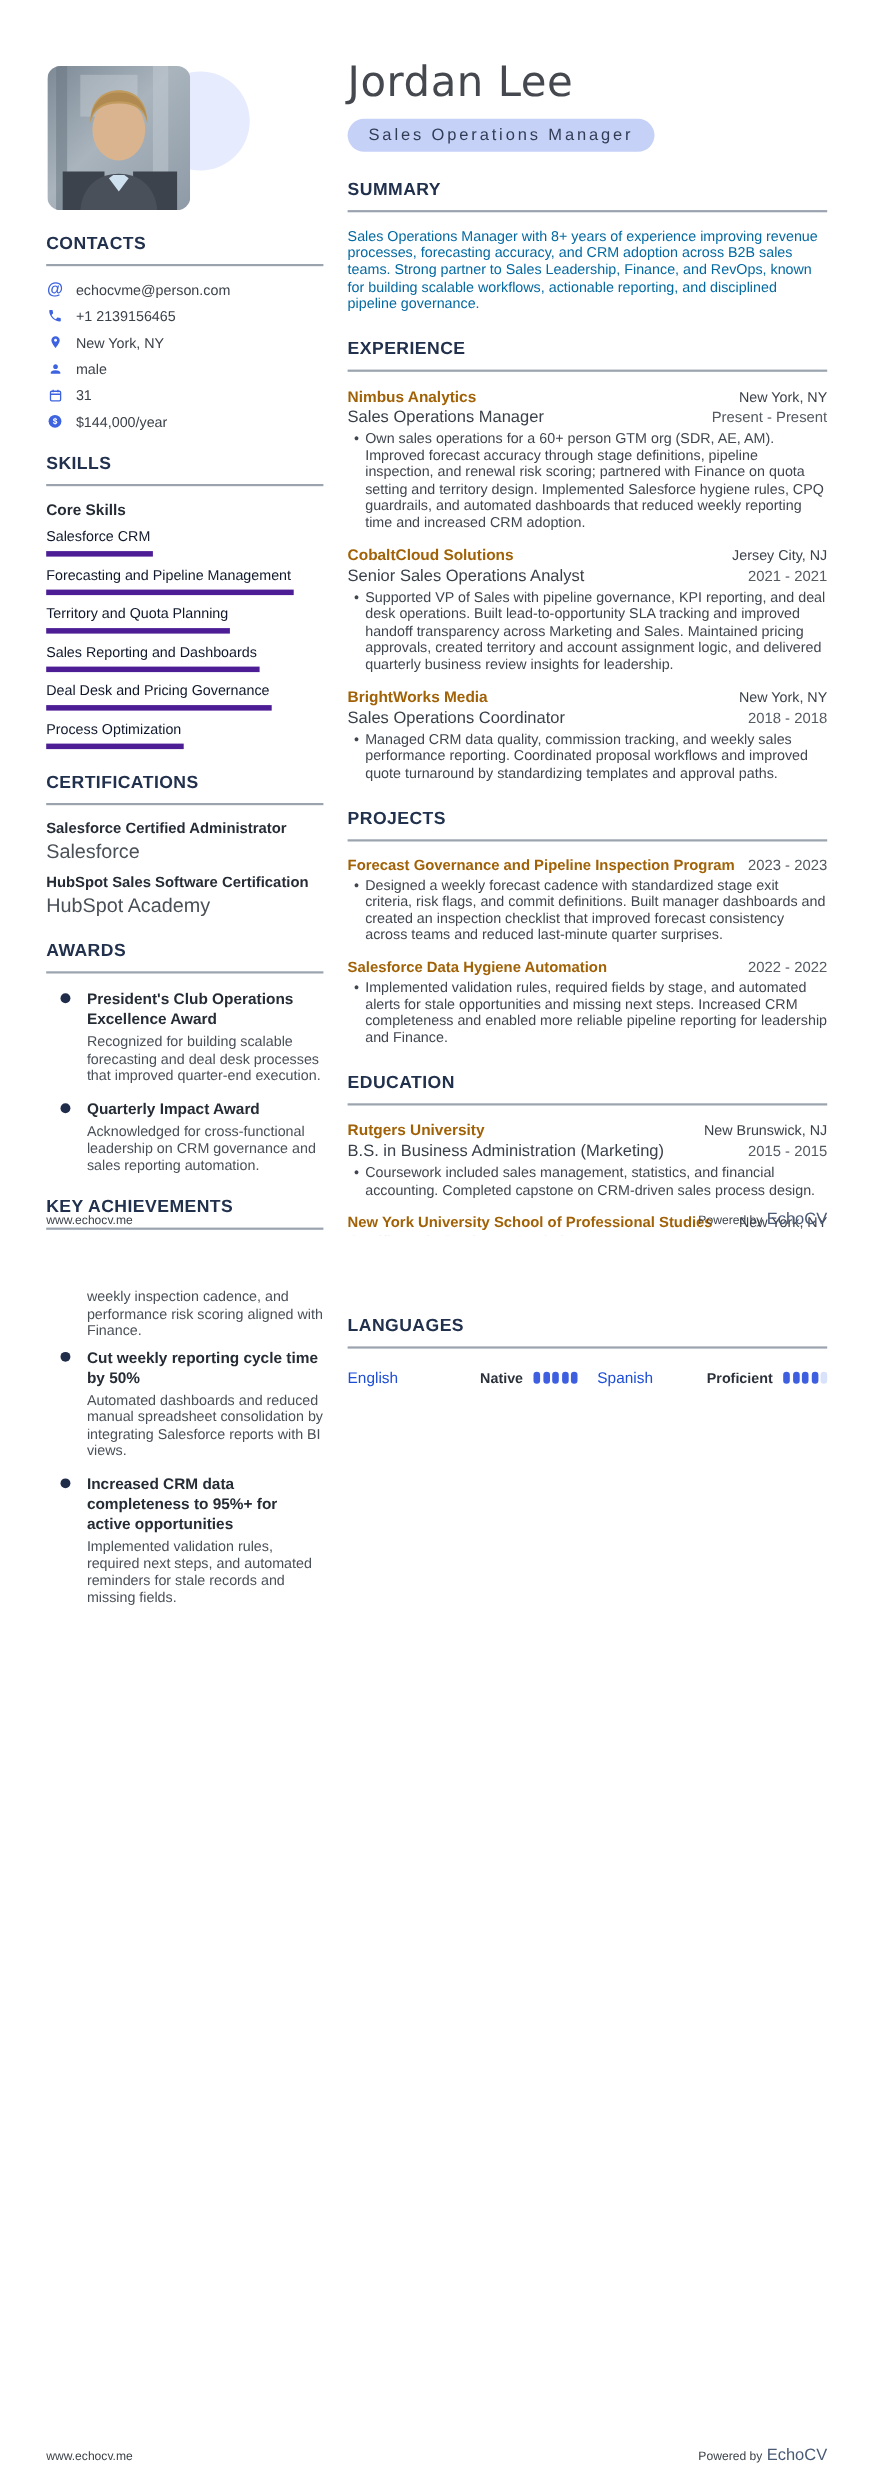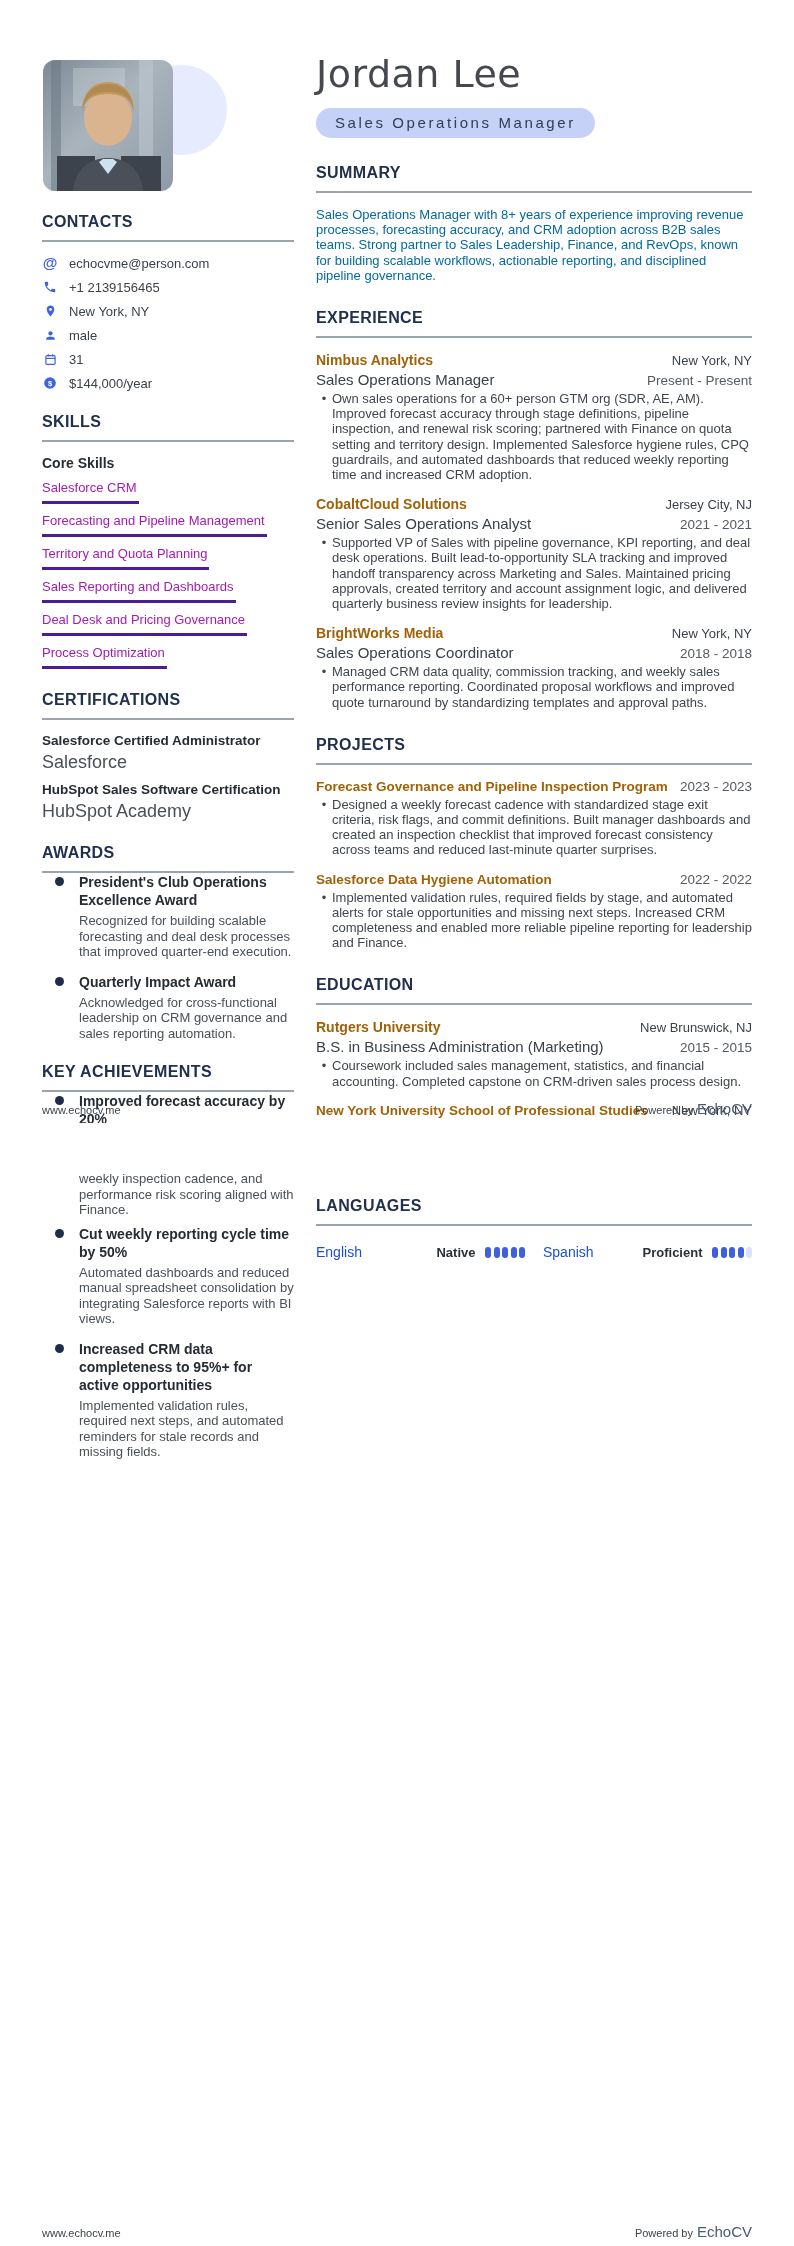--- a/index.html
+++ b/index.html
@@ -37,31 +37,31 @@
   .contact-list { margin-top:13px; }
   .contact-row { display:flex; align-items:center; margin-bottom:8px; height:16px; }
   .contact-icon { width:16px; height:16px; flex:0 0 16px; margin-right:11px;
                   display:flex; align-items:center; justify-content:center; }
   .at-glyph { color:#3e63e0; font-size:15px; font-weight:700; line-height:16px; }
   .contact-text { font-size:13px; color:#3c424a; }
 
   
   .skill-group { margin-top:13px; font-size:14px; font-weight:700; color:#262c35; }
   .skill-list { margin-top:6px; }
-  .skill-item { display:block; width:fit-content; font-size:13px; color:#a21caf;
-                padding:3px 2px 6px 0; border-bottom:3px solid #4c1d95; margin-bottom:6px; }
+  .skill-item { display:block; width:fit-content; font-size:13px; color:#0f172a;
+                padding:3px 2px 6px 0; border-bottom:5px solid #4c1d95; margin-bottom:6px; }
 
   
   .cert-list { margin-top:13px; }
   .cert-item { margin-bottom:9px; }
   .cert-name { font-size:13.5px; font-weight:700; color:#262c35; }
   .cert-issuer { font-size:18px; color:#4a5058; margin-top:4px; }
 
   
-  .dot-list { }
+  .dot-list { margin-top:14px; }
   .dot-item { position:relative; padding-left:37px; margin-bottom:13px; }
   .dot-bullet { position:absolute; left:13px; top:4px; width:9px; height:9px;
                 border-radius:50%; background:#1f2c4a; }
   .dot-title { font-size:14px; font-weight:700; color:#262c35; line-height:18px; }
   .dot-desc { font-size:13px; color:#4a5058; line-height:15.5px; margin-top:4px; }
   .continuation { padding-left:37px; font-size:13px; color:#4a5058; line-height:15.5px;
                   margin-bottom:7px; }
 
   
   .name { font-family:"DejaVu Sans","Liberation Sans",sans-serif; font-size:38px;

